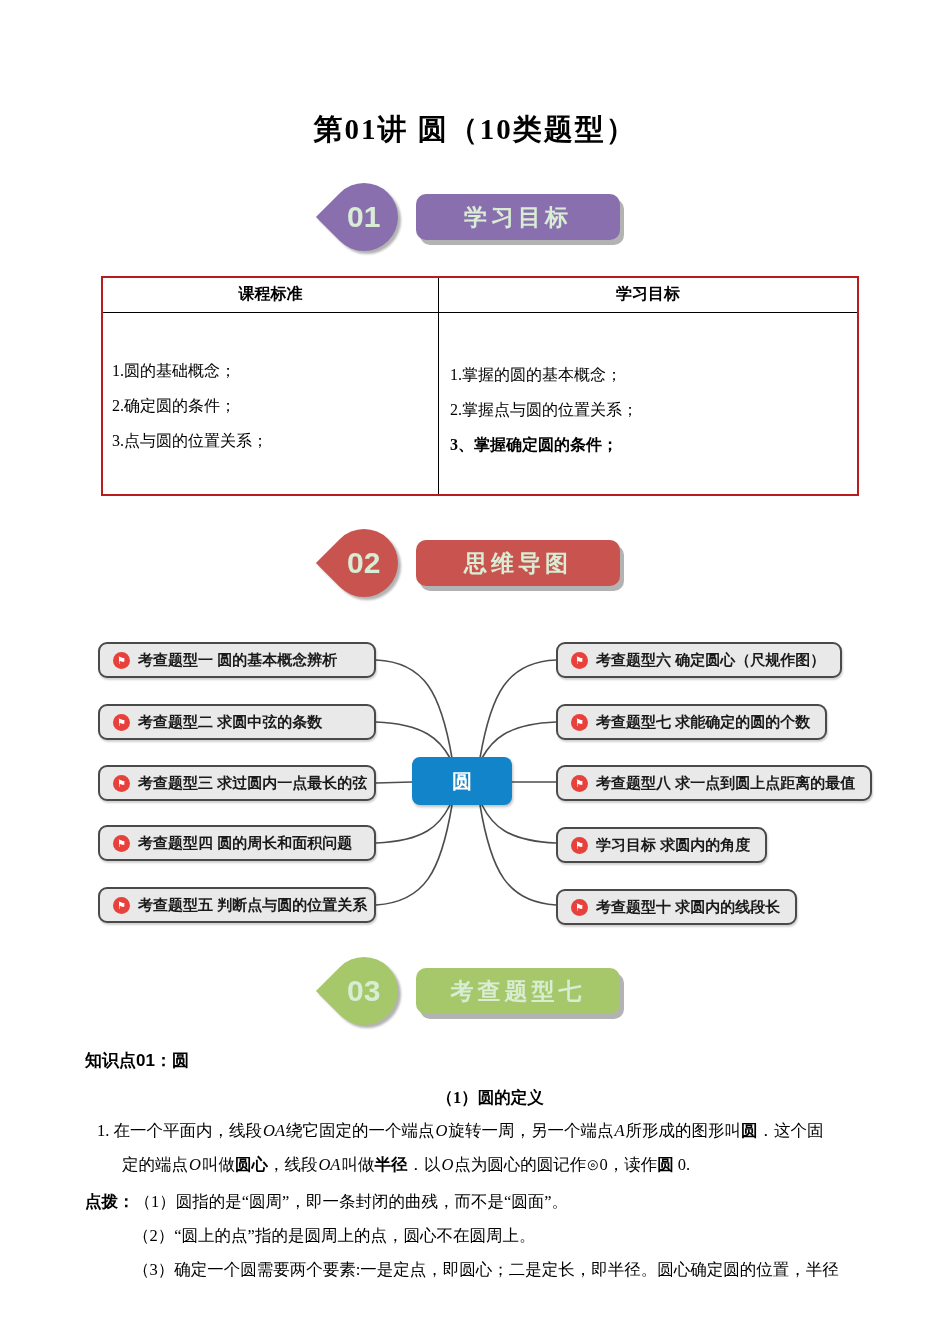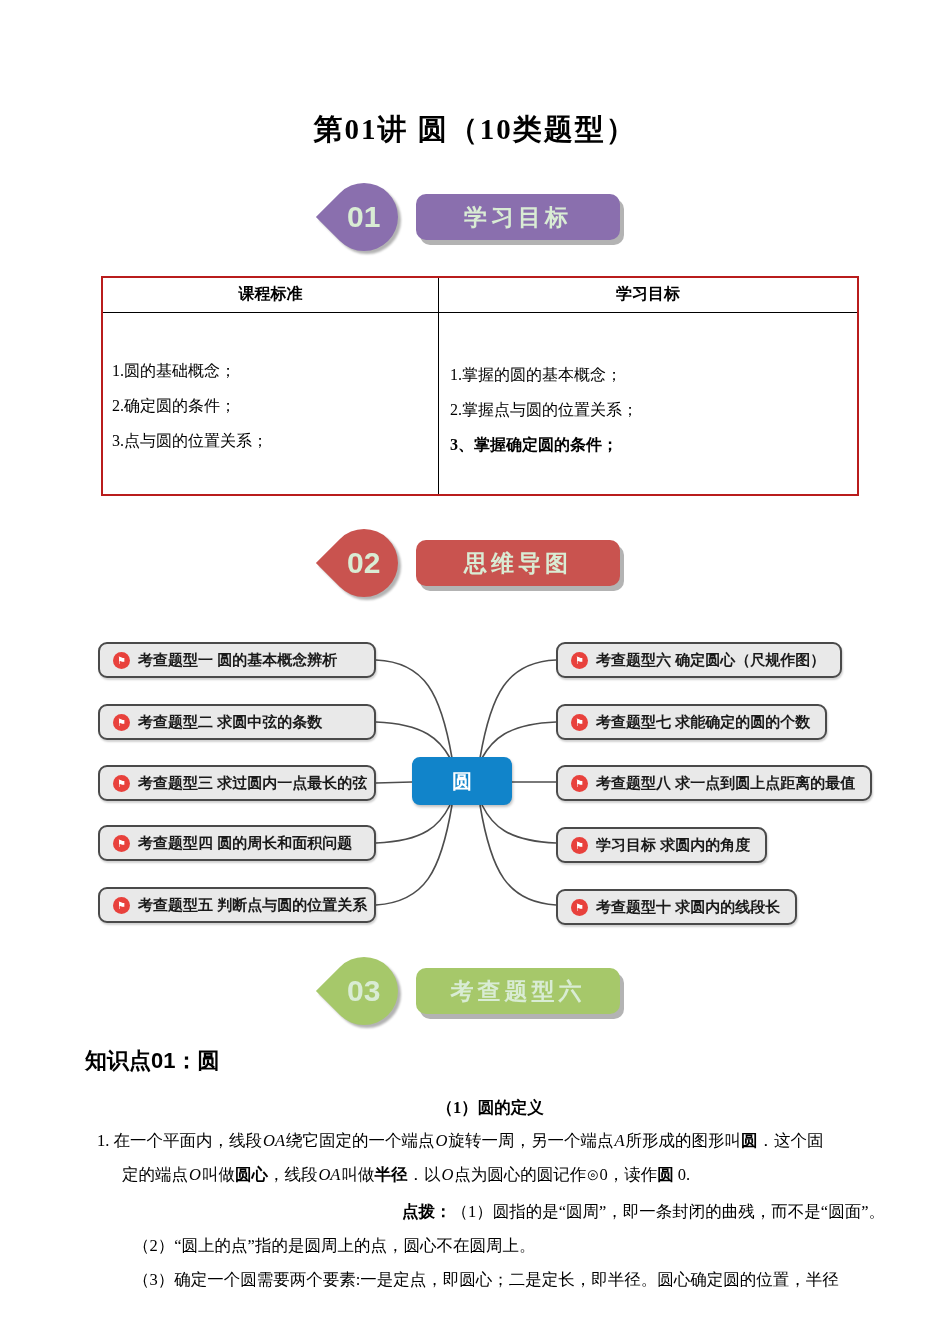--- a/index.html
+++ b/index.html
@@ -142,27 +142,27 @@
     box-shadow: 1px 2px 3px rgba(0,0,0,0.25);
   }
 
   
   .knowledge {
     margin: 22px 0 0 85px;
     width: 800px;
     font-size: 16.5px;
     font-family: "Liberation Serif", serif;
   }
-  .k-head { font-weight: bold; font-size: 22px; line-height: 26px; margin-bottom: 20px; font-family: "Liberation Sans", sans-serif;}
+  .k-head { font-weight: bold; font-size: 17px; line-height: 26px; margin-bottom: 10px; font-family: "Liberation Sans", sans-serif;}
   .k-sub  { font-weight: bold; margin-left: 10px; line-height: 28px; margin-bottom: 2px; font-family: Liberation Serif, serif; text-align: center;}
   .k-line { line-height: 34px; }
   .k-def1 { margin-left: 12px; }
   .k-def2 { margin-left: 37px; }
   .k-tips { margin-top: 2px; }
-  .k-tip-first { line-height: 34px; text-align: right; }
+  .k-tip-first { line-height: 34px; }
   .k-tip { margin-left: 48px; line-height: 34px; }
   .bd { font-weight: bold; }
   .it { font-style: italic; font-family: "Liberation Serif", serif; padding: 0 1px; }
   .tip-label { font-weight: bold; font-family: "Liberation Sans", sans-serif; }
 </style>
 </head>
 <body>
 
 <div class="page">
 
@@ -271,21 +271,21 @@
       <span>考查题型十 求圆内的线段长</span>
     </div>
   </div>
 
   <div class="badge-row row-3">
     <div class="drop-wrap">
       <div class="badge-drop c-green">
         <span>03</span>
       </div>
     </div>
-    <div class="badge-pill c-green">考查题型六</div>
+    <div class="badge-pill c-green">考查题型七</div>
   </div>
 
   <div class="knowledge">
     <div class="k-head">知识点01：圆</div>
     <div class="k-sub">（1）圆的定义</div>
 
     <div class="k-line k-def1"><span>1. 在一个平面内，线段</span><span class="it">OA</span><span>绕它固定的一个端点</span><span class="it">O</span><span>旋转一周，另一个端点</span><span class="it">A</span><span>所形成的图形叫</span><span class="bd">圆</span><span>．这个固</span></div>
 
     <div class="k-line k-def2"><span>定的端点</span><span class="it">O</span><span>叫做</span><span class="bd">圆心</span><span>，线段</span><span class="it">OA</span><span>叫做</span><span class="bd">半径</span><span>．以</span><span class="it">O</span><span>点为圆心的圆记作⊙0，读作</span><span class="bd">圆</span><span> 0.</span></div>
 

